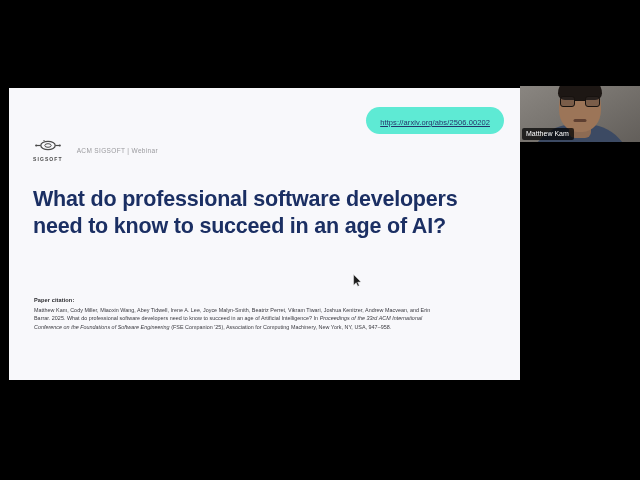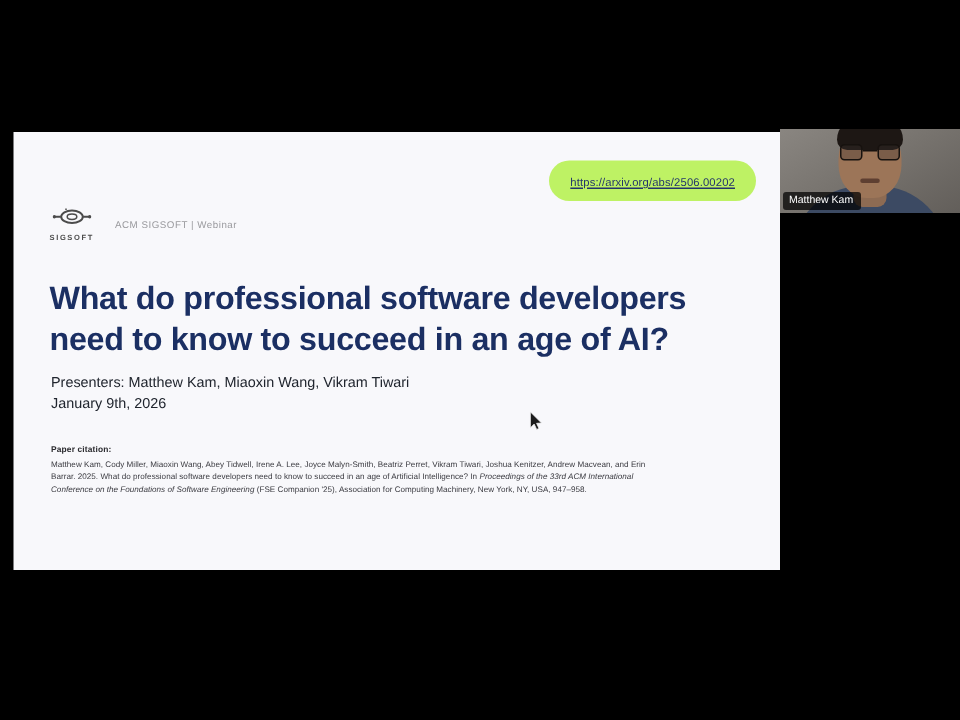--- a/index.html
+++ b/index.html
@@ -31,21 +31,21 @@
     height: 292px;
     background: #f8f8fb;
     overflow: hidden;
   }
 
   
   #url-pill {
     position: absolute;
     right: 16px;
     top: 19px;
-    background: #bef264;
+    background: #5eead4;
     border-radius: 14px;
     padding: 5px 14px 6px 14px;
     line-height: 1;
   }
   #url-pill .url-text {
     font-size: 7.5px;
     color: #24356b;
     text-decoration: underline;
     letter-spacing: 0.1px;
     white-space: nowrap;
@@ -280,24 +280,20 @@
             <line x1="9" y1="2" x2="9" y2="1" stroke="#4b4b4b" stroke-width="1"></line>
           </svg>
         </span>
         <span class="wordmark">SIGSOFT</span>
       </div>
       <span id="brand-caption">ACM SIGSOFT | Webinar</span>
     </div>
 
     <div id="slide-title">What do professional software developers need to know to succeed in an age of AI?</div>
 
-    <div id="presenters-block">
-      <div>Presenters: Matthew Kam, Miaoxin Wang, Vikram Tiwari</div>
-      <div>January 9th, 2026</div>
-    </div>
 
     <div id="citation-block">
       <div id="citation-heading">Paper citation:</div>
       <div id="citation-body">
         <span>Matthew Kam, Cody Miller, Miaoxin Wang, Abey Tidwell, Irene A. Lee, Joyce Malyn-Smith, Beatriz Perret, Vikram Tiwari, Joshua Kenitzer, Andrew Macvean, and Erin Barrar. 2025.</span>
         <span>What do professional software developers need to know to succeed in an age of Artificial Intelligence?</span>
         <span>In</span>
         <span class="ital">Proceedings of the 33rd ACM International Conference on the Foundations of Software Engineering</span>
         <span>(FSE Companion '25), Association for Computing Machinery, New York, NY, USA, 947–958.</span>
       </div>

